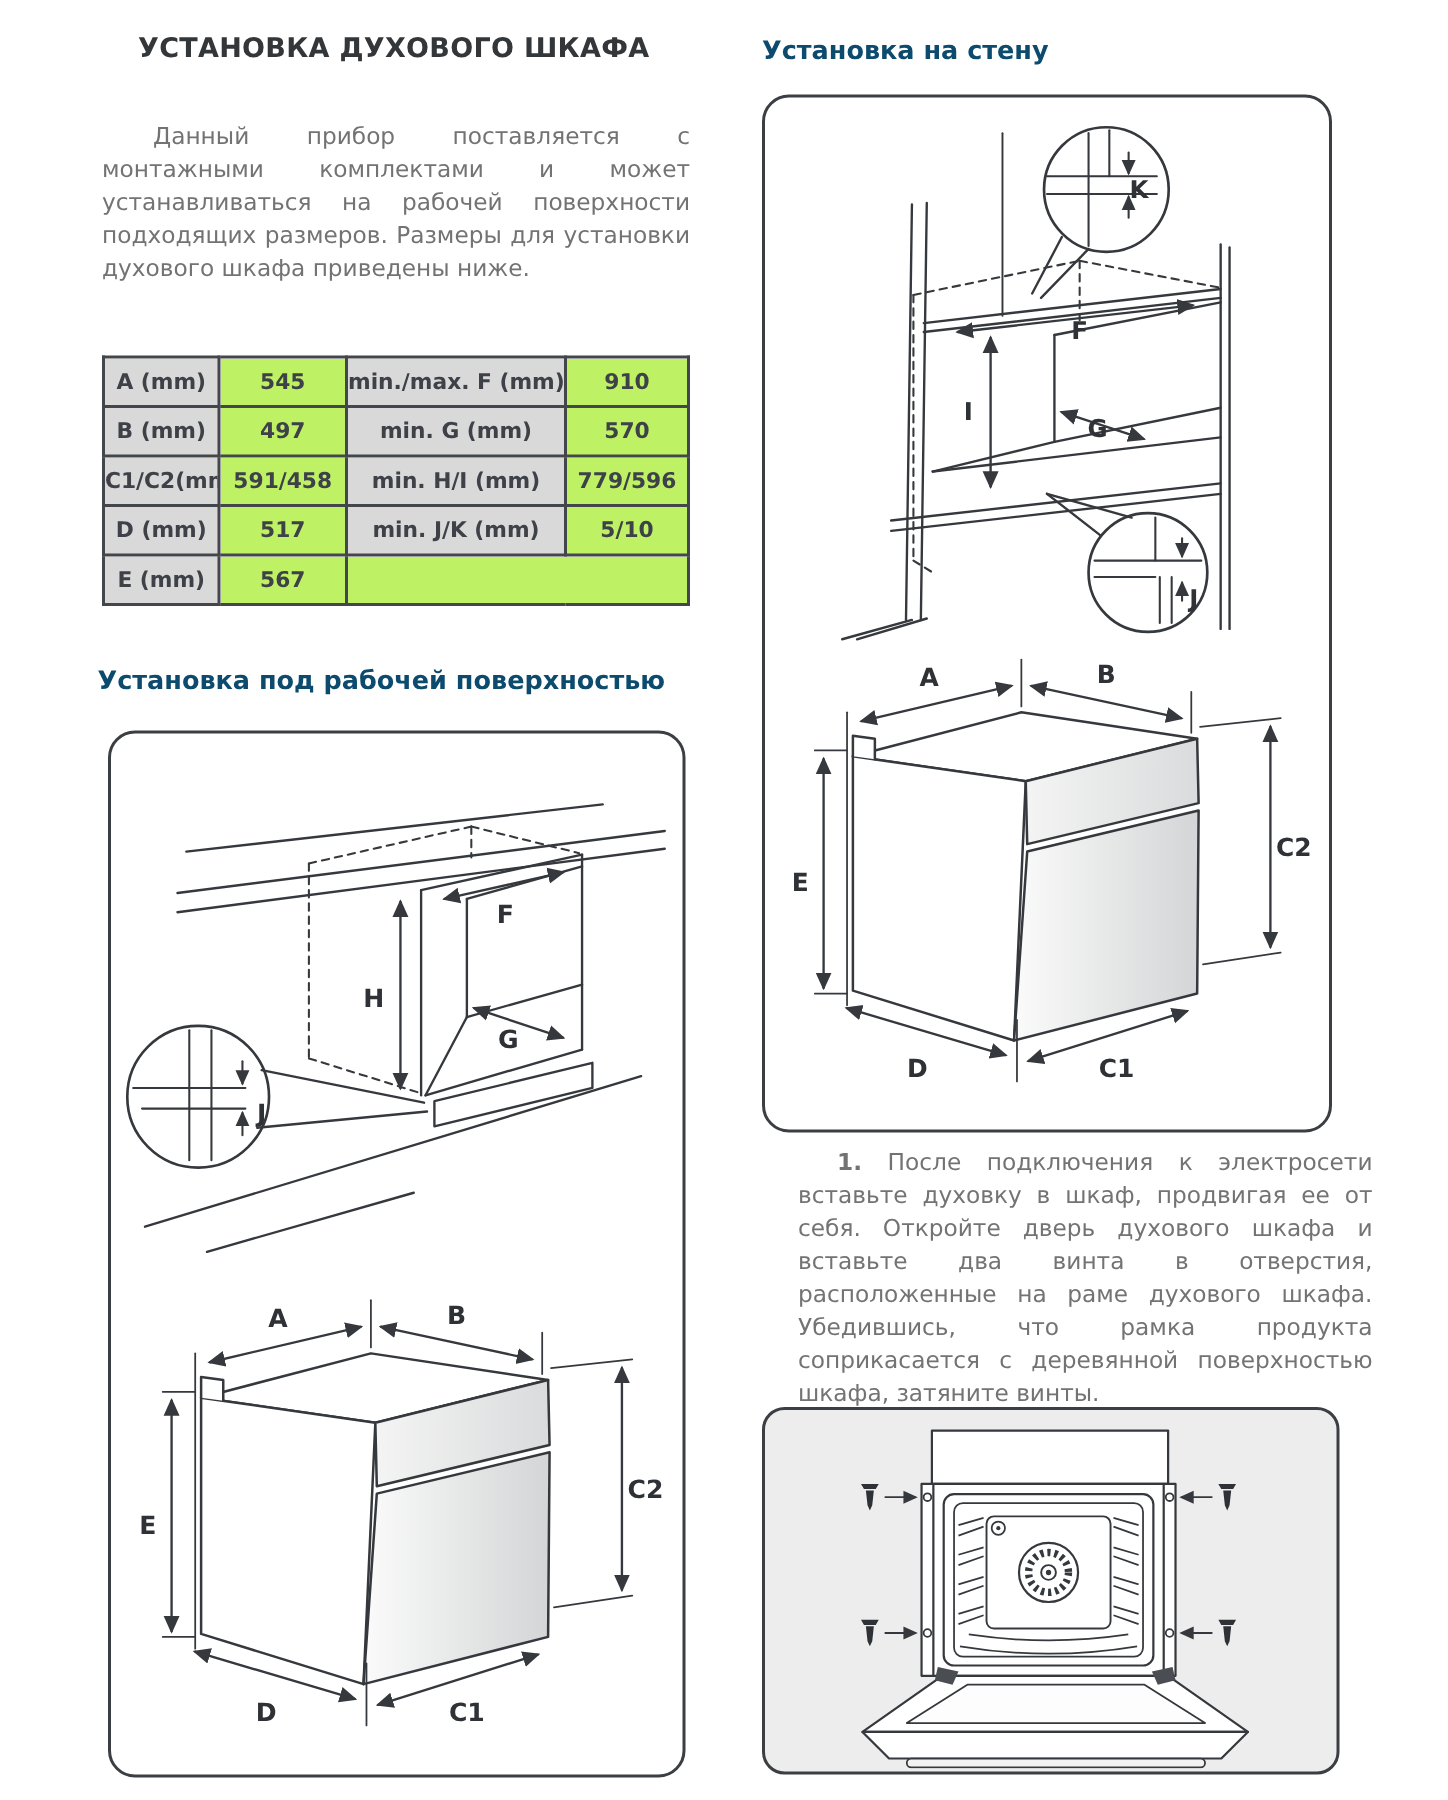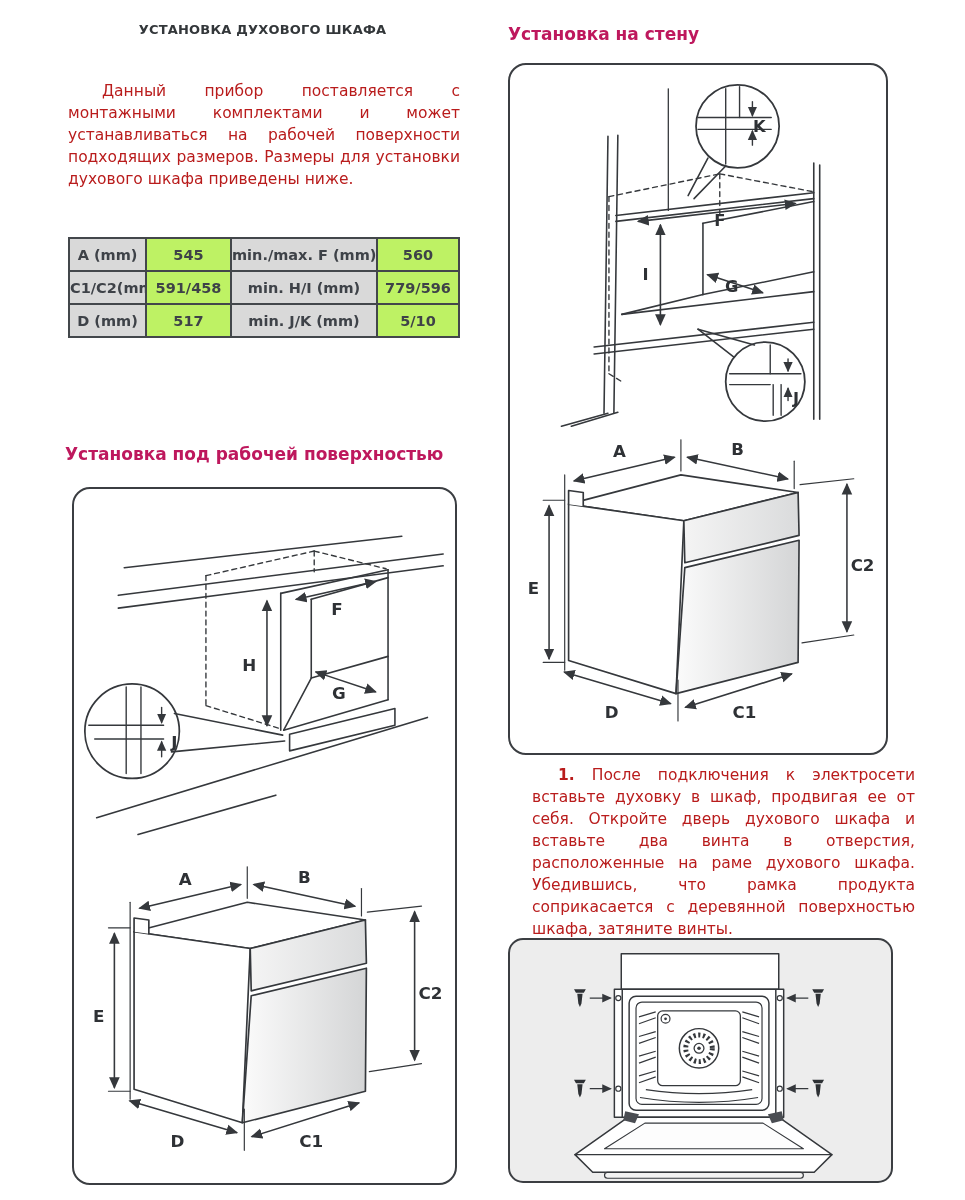--- a/index.html
+++ b/index.html
@@ -6,29 +6,29 @@
   html,body { width:965px; height:1200px; }
   body {
     position:relative;
     background:#ffffff;
     font-family:"DejaVu Sans","Liberation Sans",sans-serif;
     color:#3e4248;
   }
   .abs { position:absolute; }
   .h1 {
     left:65px; top:22px; width:395px;
-    text-align:center; font-size:13px; font-weight:bold; color:#33373a;
+    text-align:center; font-size:18px; font-weight:bold; color:#33373a;
     letter-spacing:.2px;
   }
-  .h2 { font-size:17px; font-weight:bold; color:#be185d; }
+  .h2 { font-size:17px; font-weight:bold; color:#0c4a6e; }
   .h2-left { left:65px; top:444px; width:395px; text-align:left; }
   .h2-right { left:508px; top:24px; width:380px; text-align:left; }
   .para {
     font-size:15.5px; line-height:22px; text-align:justify; text-align-last:left;
-    color:#b91c1c;
+    color:#737373;
   }
   .intro { left:68px; top:80px; width:392px; text-indent:34px; }
   .step  { left:532px; top:764px; width:383px; text-indent:26px; }
   .step b { font-weight:bold; }
   table.dims {
     position:absolute; left:68px; top:237px; width:390px;
     border-collapse:collapse; table-layout:fixed;
   }
   table.dims td {
     border:2px solid #43474b; height:33px;
@@ -111,33 +111,44 @@
       <col style="width:77px">
       <col style="width:85px">
       <col style="width:146px">
       <col style="width:82px">
     </colgroup>
   <tbody>
     <tr>
       <td class="lbl">A (mm)</td>
       <td class="val">545</td>
       <td class="lbl">min./max. F (mm)</td>
-      <td class="val">560</td>
+      <td class="val">910</td>
+    </tr>
+    <tr>
+      <td class="lbl">B (mm)</td>
+      <td class="val">497</td>
+      <td class="lbl">min. G (mm)</td>
+      <td class="val">570</td>
     </tr>
     <tr>
       <td class="lbl">C1/C2(mm)</td>
       <td class="val">591/458</td>
       <td class="lbl">min. H/I (mm)</td>
       <td class="val">779/596</td>
     </tr>
     <tr>
       <td class="lbl">D (mm)</td>
       <td class="val">517</td>
       <td class="lbl">min. J/K (mm)</td>
       <td class="val">5/10</td>
+    </tr>
+    <tr>
+      <td class="lbl">E (mm)</td>
+      <td class="val">567</td>
+      <td class="val" colspan="2"></td>
     </tr>
   </tbody>
 </table>
 
 <div class="abs h2 h2-left">Установка под рабочей поверхностью</div>
 
 <div class="box box-left">
 
   <svg viewBox="0 0 385 370">
     <g stroke="#35383c" fill="none" stroke-width="1.6" stroke-linecap="round" stroke-linejoin="round">

